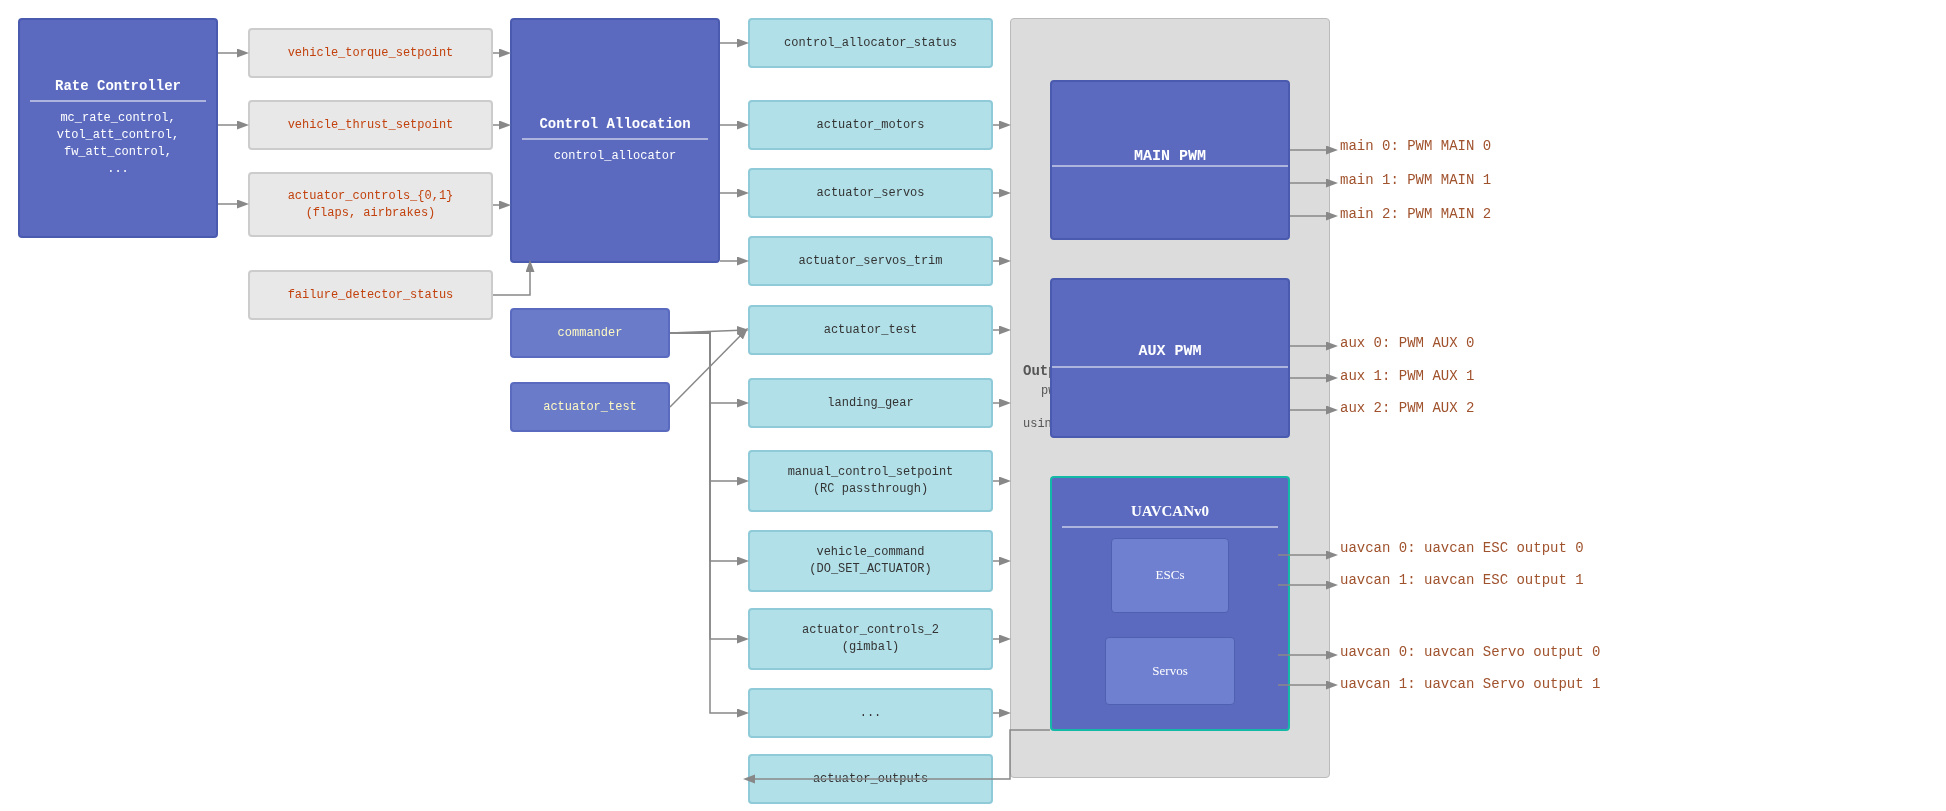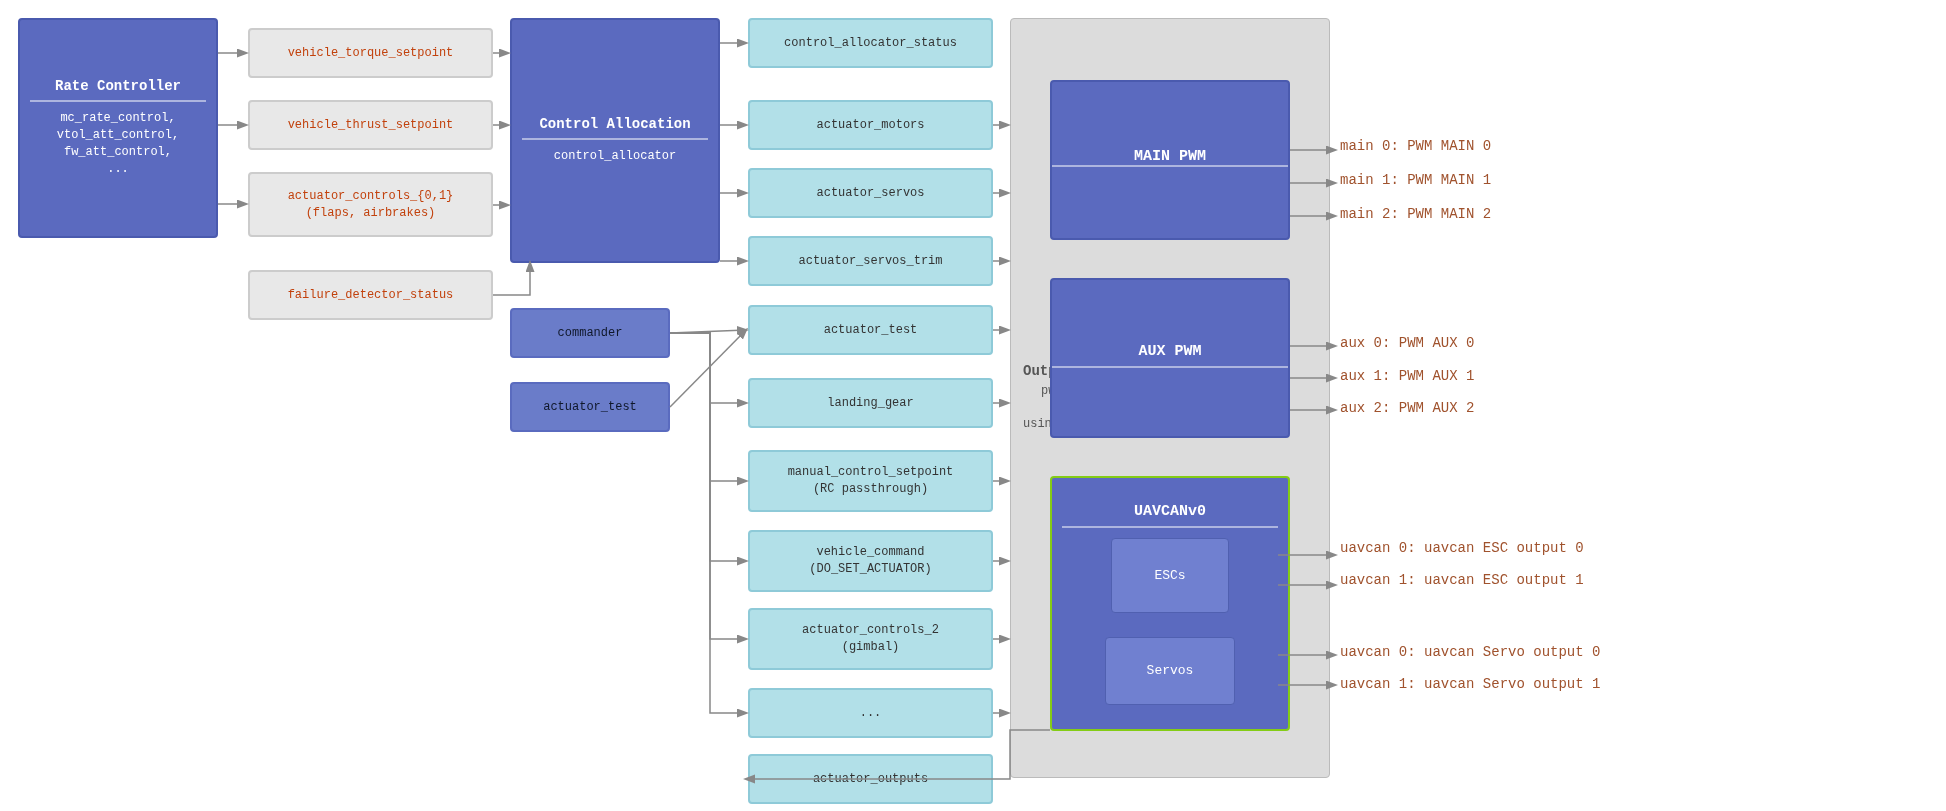--- a/index.html
+++ b/index.html
@@ -26,21 +26,21 @@
       text-align: center;
     }
 
     .box-blue-dark {
       background: #5b6abf;
       color: #fff;
       border: 2px solid #4a5aae;
     }
     .box-blue-mid {
       background: #6a7cc9;
-      color: #0f172a;
+      color: #fef9c3;
       border: 2px solid #5a6bbf;
     }
     .box-teal-light {
       background: #b2e0e8;
       color: #333;
       border: 2px solid #8ecad8;
     }
     .box-gray-light {
       background: #e8e8e8;
       color: #c2410c;
@@ -51,21 +51,22 @@
       border: 1px solid #bbb;
     }
     .box-pwm {
       background: #5b6abf;
       color: #fff;
       border: 2px solid #4a5aae;
     }
     .box-uavcan {
       background: #5b6abf;
       color: #fff;
-      border: 2px solid #84cc16;
+      border: 2px solid #14b8a6;
+      font-family: Liberation Serif, serif;
     }
     .box-esc {
       background: #7080d0;
       color: #fff;
       border: 1px solid #5060b0;
     }
     .box-servos {
       background: #7080d0;
       color: #fff;
       border: 1px solid #5060b0;

